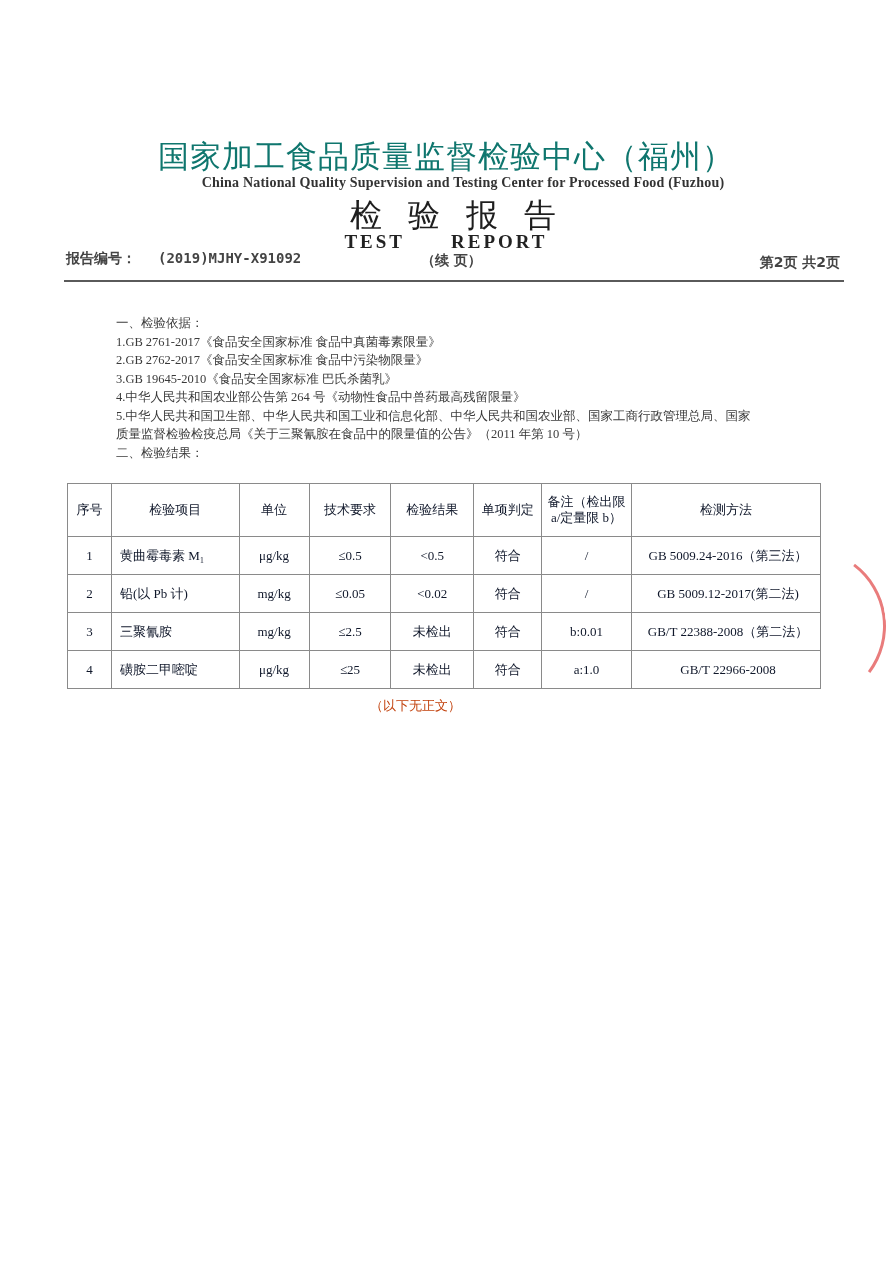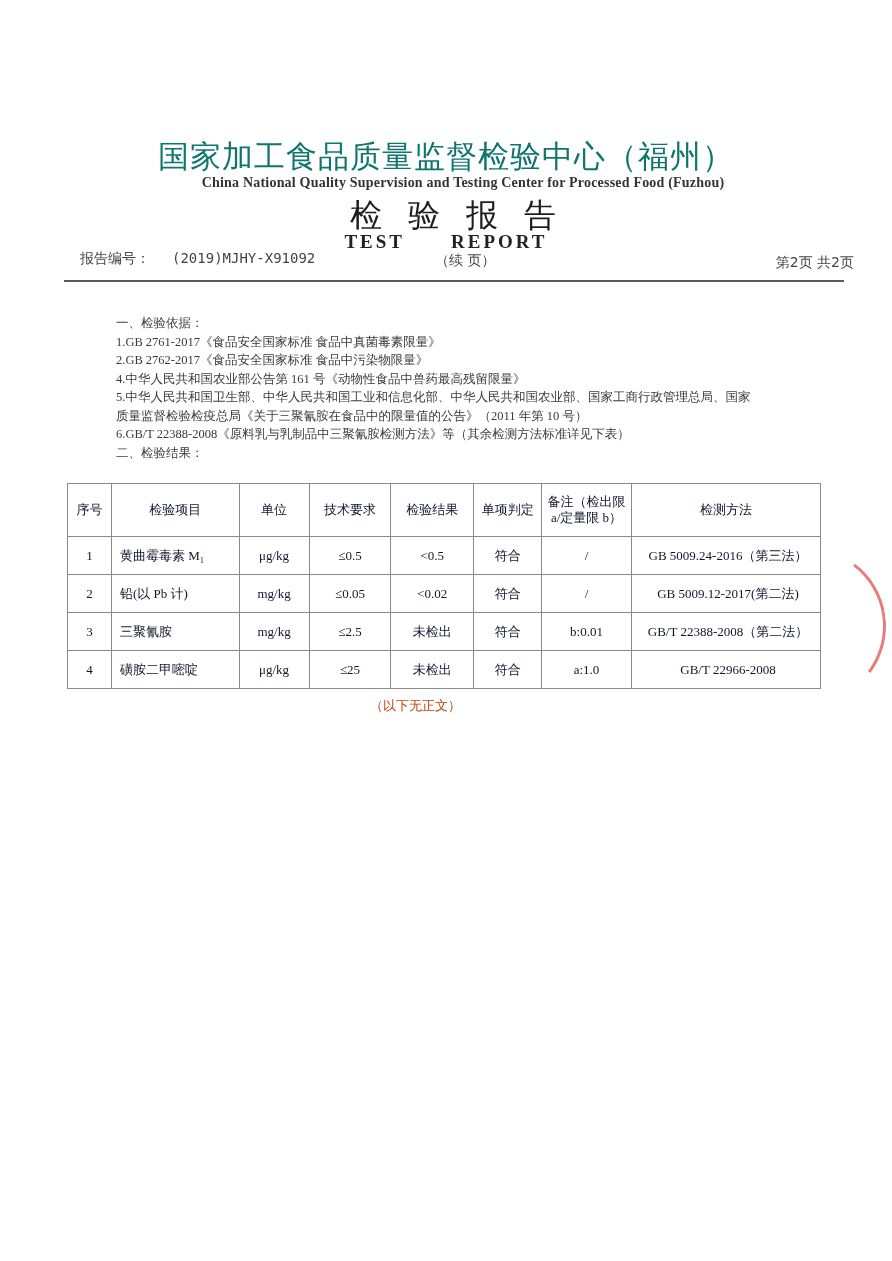--- a/index.html
+++ b/index.html
@@ -4,21 +4,21 @@
 <style>
   html, body { margin: 0; padding: 0; background: #ffffff; }
   body { width: 892px; height: 1261px; position: relative; overflow: hidden;
          font-family: "Liberation Serif", "DejaVu Serif", serif; color: #2a2a2a; }
   .abs { position: absolute; }
   .title-cn { left: 0; width: 892px; top: 136px; text-align: center; font-size: 31px; letter-spacing: 1px; color: #0f766e; font-family: "DejaVu Serif", serif; }
   .title-en { left: 0; width: 892px; top: 175px; text-align: center; font-size: 14px; font-weight: bold; color: #333; letter-spacing: 0.2px; padding-left: 17px; }
   .report-cn { left: 0; width: 892px; top: 194px; text-align: center; font-size: 32px; letter-spacing: 26px; color: #1e1e1e; font-family: "DejaVu Serif", serif; padding-left: 20px; }
   .report-en { left: 0; width: 892px; top: 231px; text-align: center; font-size: 19px; font-weight: bold; letter-spacing: 3px; color: #222; }
   .report-en .gap { display: inline-block; width: 46px; }
-  .meta-row { left: 80px; top: 250px; width: 774px; height: 24px; font-size: 15px; color: #444; }
+  .meta-row { left: 66px; top: 250px; width: 774px; height: 24px; font-size: 15px; color: #444; font-weight: bold; }
   .report-no-label { position: absolute; left: 0; top: 0; font-family: "DejaVu Sans", sans-serif; font-size: 14px; }
   .report-no { position: absolute; left: 92px; top: 0; font-family: "DejaVu Sans Mono", monospace; font-size: 14px; }
   .continued { position: absolute; left: 355px; top: 2px; font-family: "DejaVu Sans", sans-serif; font-size: 14px; }
   .page-info { position: absolute; right: 0; top: 4px; font-family: "DejaVu Sans", sans-serif; font-size: 14px; }
   .rule { left: 64px; top: 280px; width: 780px; height: 2px; background: #5a5a5a; }
   .basis { left: 116px; top: 290px; width: 640px; font-size: 12.5px; line-height: 18.5px; color: #3a3a3a; font-family: "Liberation Serif", "DejaVu Serif", serif; margin-top: 24px; }
   .basis p { margin: 0; }
   table.results { position: absolute; left: 67px; top: 483px; width: 754px; border-collapse: collapse; font-size: 13px; color: #0f172a; }
   table.results td, table.results th { border: 1px solid #8a8a8a; text-align: center; font-weight: normal; padding: 0 4px; }
   table.results th { height: 52px; line-height: 16px; }
@@ -43,23 +43,23 @@
   <span class="report-no">(2019)MJHY-X91092</span>
   <span class="continued">（续 页）</span>
   <span class="page-info">第2页  共2页</span>
 </div>
 <div class="abs rule"></div>
 
 <div class="abs basis">
   <p>一、检验依据：</p>
   <p>1.GB 2761-2017《食品安全国家标准 食品中真菌毒素限量》</p>
   <p>2.GB 2762-2017《食品安全国家标准 食品中污染物限量》</p>
-  <p>4.中华人民共和国农业部公告第 161 号《动物性食品中兽药最高残留限量》</p>
+  <p>3.GB 19645-2010《食品安全国家标准 巴氏杀菌乳》</p>
+  <p>4.中华人民共和国农业部公告第 264 号《动物性食品中兽药最高残留限量》</p>
   <p>5.中华人民共和国卫生部、中华人民共和国工业和信息化部、中华人民共和国农业部、国家工商行政管理总局、国家质量监督检验检疫总局《关于三聚氰胺在食品中的限量值的公告》（2011 年第 10 号）</p>
-  <p>6.GB/T 22388-2008《原料乳与乳制品中三聚氰胺检测方法》等（其余检测方法标准详见下表）</p>
   <p>二、检验结果：</p>
 </div>
 
 <table class="results">
   <colgroup>
     <col style="width:44px">
       <col style="width:128px">
       <col style="width:70px">
       <col style="width:82px">
       <col style="width:83px">

